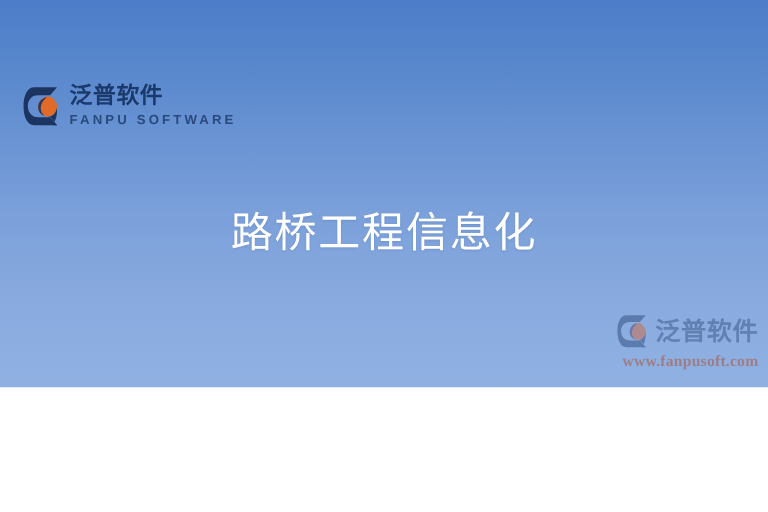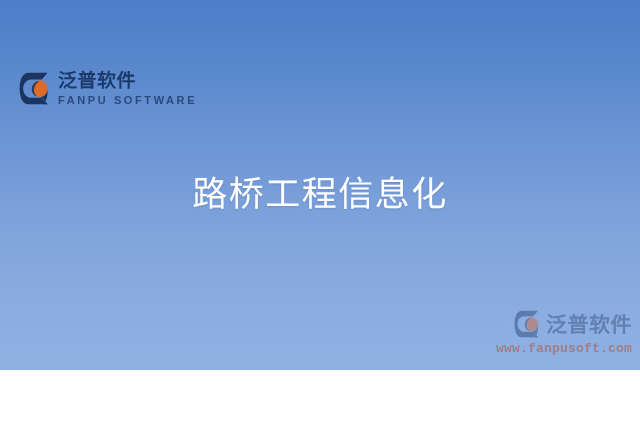--- a/index.html
+++ b/index.html
@@ -7,21 +7,21 @@
     margin: 0;
     padding: 0;
   }
   body {
     font-family: "Liberation Sans", sans-serif;
   }
 
   .slide {
     position: relative;
     width: 640px;
-    height: 370px;
+    height: 323px;
     overflow: hidden;
     background: linear-gradient(to bottom,
         #4d7dc8 0%,
         #5484cb 12%,
         #6691d2 32%,
         #7ba0da 55%,
         #87a9de 75%,
         #8eafe1 92%,
         #90b0e2 100%);
     box-sizing: border-box;
@@ -67,21 +67,21 @@
     white-space: nowrap;
   }
 
   
   .slide-title {
     position: absolute;
     left: 0;
     right: 0;
     top: 174px;
     text-align: center;
-    font-family: Liberation Serif, serif;
+    font-family: Liberation Sans, sans-serif;
     font-size: 35px;
     font-weight: normal;
     color: #ffffff;
     letter-spacing: 1.5px;
     line-height: 1.18;
     white-space: nowrap;
     text-shadow: 0 1px 2px rgba(40, 70, 120, 0.18);
   }
 
   
@@ -109,21 +109,21 @@
     font-size: 21px;
     font-weight: bold;
     color: #4a6596;
     letter-spacing: 0.5px;
     line-height: 1;
     white-space: nowrap;
   }
   .watermark-url {
     margin-top: 3px;
     text-align: right;
-    font-family: Liberation Mono, monospace;
+    font-family: Liberation Serif, serif;
     font-size: 13px;
     font-weight: bold;
     color: #a8604f;
     letter-spacing: 0.2px;
     white-space: nowrap;
   }
 </style>
 </head>
 <body>
 

